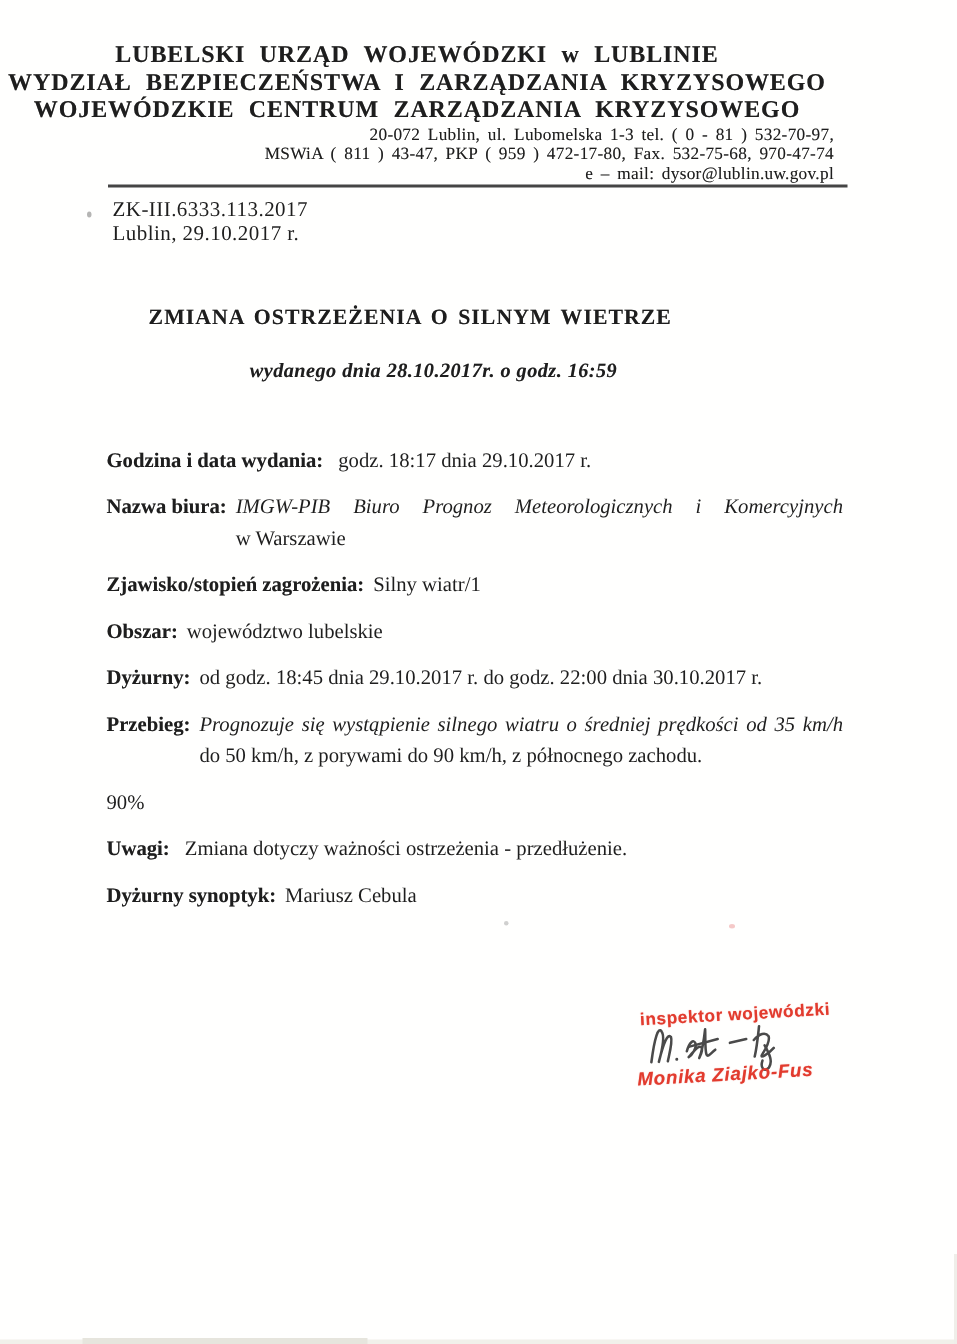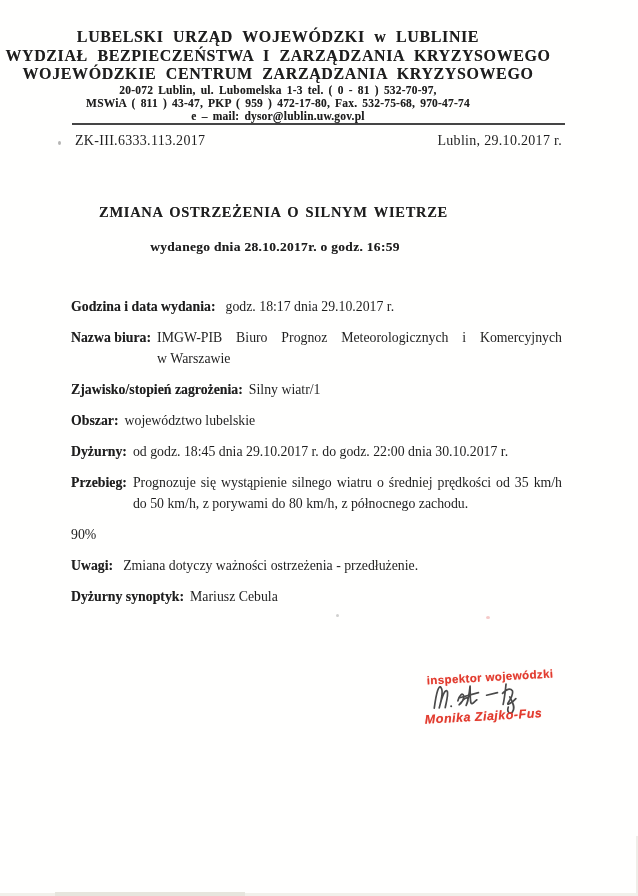--- a/index.html
+++ b/index.html
@@ -12,50 +12,52 @@
     overflow:hidden;
   }
   
   .letterhead{position:absolute;top:28px;left:0;width:556px;text-align:center;}
   .lh-big{
     font-weight:bold;font-size:16px;line-height:18.5px;
     letter-spacing:0.6px;word-spacing:5px;
     text-shadow:0 0 0.4px rgba(20,20,20,.45);
   }
   .lh-small{
-    font-weight:bold;font-size:11.5px;line-height:13px;
+    font-weight:normal;font-size:11.5px;line-height:13px;
     word-spacing:2px;letter-spacing:0.2px;
     text-shadow:0 0 0.3px rgba(20,20,20,.4);
+    text-align:right;
   }
   .rule{position:absolute;top:123px;left:72px;width:493px;height:2px;background:#454545;}
   
   .refline{
     position:absolute;top:133px;left:75px;width:487px;
     display:flex;justify-content:space-between;
-    font-size:14px;letter-spacing:0.3px;
+    font-size:14px;letter-spacing:0.3px;flex-direction:column;
   }
   
   .title{
     position:absolute;top:204px;left:0;width:547px;text-align:center;
     font-size:14.5px;font-weight:bold;letter-spacing:0.7px;word-spacing:2px;margin:0;
     text-shadow:0 0 0.4px rgba(20,20,20,.45);
   }
   .subtitle{
-    position:absolute;top:239px;left:0;width:550px;text-align:center;
+    position:absolute;top:239px;left:14px;width:550px;text-align:center;
     font-size:13.5px;font-weight:bold;letter-spacing:0.3px;
     text-shadow:0 0 0.3px rgba(20,20,20,.4);
+    font-style:italic;
   }
   
   .fields{position:absolute;top:296px;left:71px;width:491px;}
   .field{display:flex;margin:0 0 10px 0;font-size:13.8px;line-height:21px;}
   .flabel{font-weight:bold;white-space:nowrap;padding-right:6px;text-shadow:0 0 0.3px rgba(20,20,20,.4);}
   .flabel.sp2{padding-right:10px;}
   .fval{flex:1;}
   .l1{display:block;}
-  .l1.just{text-align:justify;text-align-last:justify;}
+  .l1.just{text-align:justify;text-align-last:justify;font-style:italic;}
   .l2{display:block;}
   
   .stamp{
     position:absolute;left:423px;top:671px;width:136px;height:62px;
     transform:rotate(-3.2deg);
     font-family:"Liberation Sans","DejaVu Sans",sans-serif;
   }
   .stamp-role{
     color:#e23b2e;font-weight:bold;font-size:11.5px;letter-spacing:0.4px;
     text-shadow:0 0 0.7px rgba(226,59,46,.55);
@@ -128,21 +130,21 @@
 
     <p class="field">
       <span class="flabel">Dyżurny:</span>
       <span class="fval">od godz. 18:45 dnia 29.10.2017 r. do godz. 22:00 dnia 30.10.2017 r.</span>
     </p>
 
     <p class="field">
       <span class="flabel">Przebieg:</span>
       <span class="fval">
         <span class="l1 just">Prognozuje się wystąpienie silnego wiatru o średniej prędkości od 35 km/h</span>
-        <span class="l2">do 50 km/h, z porywami do 80 km/h, z północnego zachodu.</span>
+        <span class="l2">do 50 km/h, z porywami do 90 km/h, z północnego zachodu.</span>
       </span>
     </p>
 
     <p class="field">
       <span class="fval">90%</span>
     </p>
 
     <p class="field">
       <span class="flabel sp2">Uwagi:</span>
       <span class="fval">Zmiana dotyczy ważności ostrzeżenia - przedłużenie.</span>

